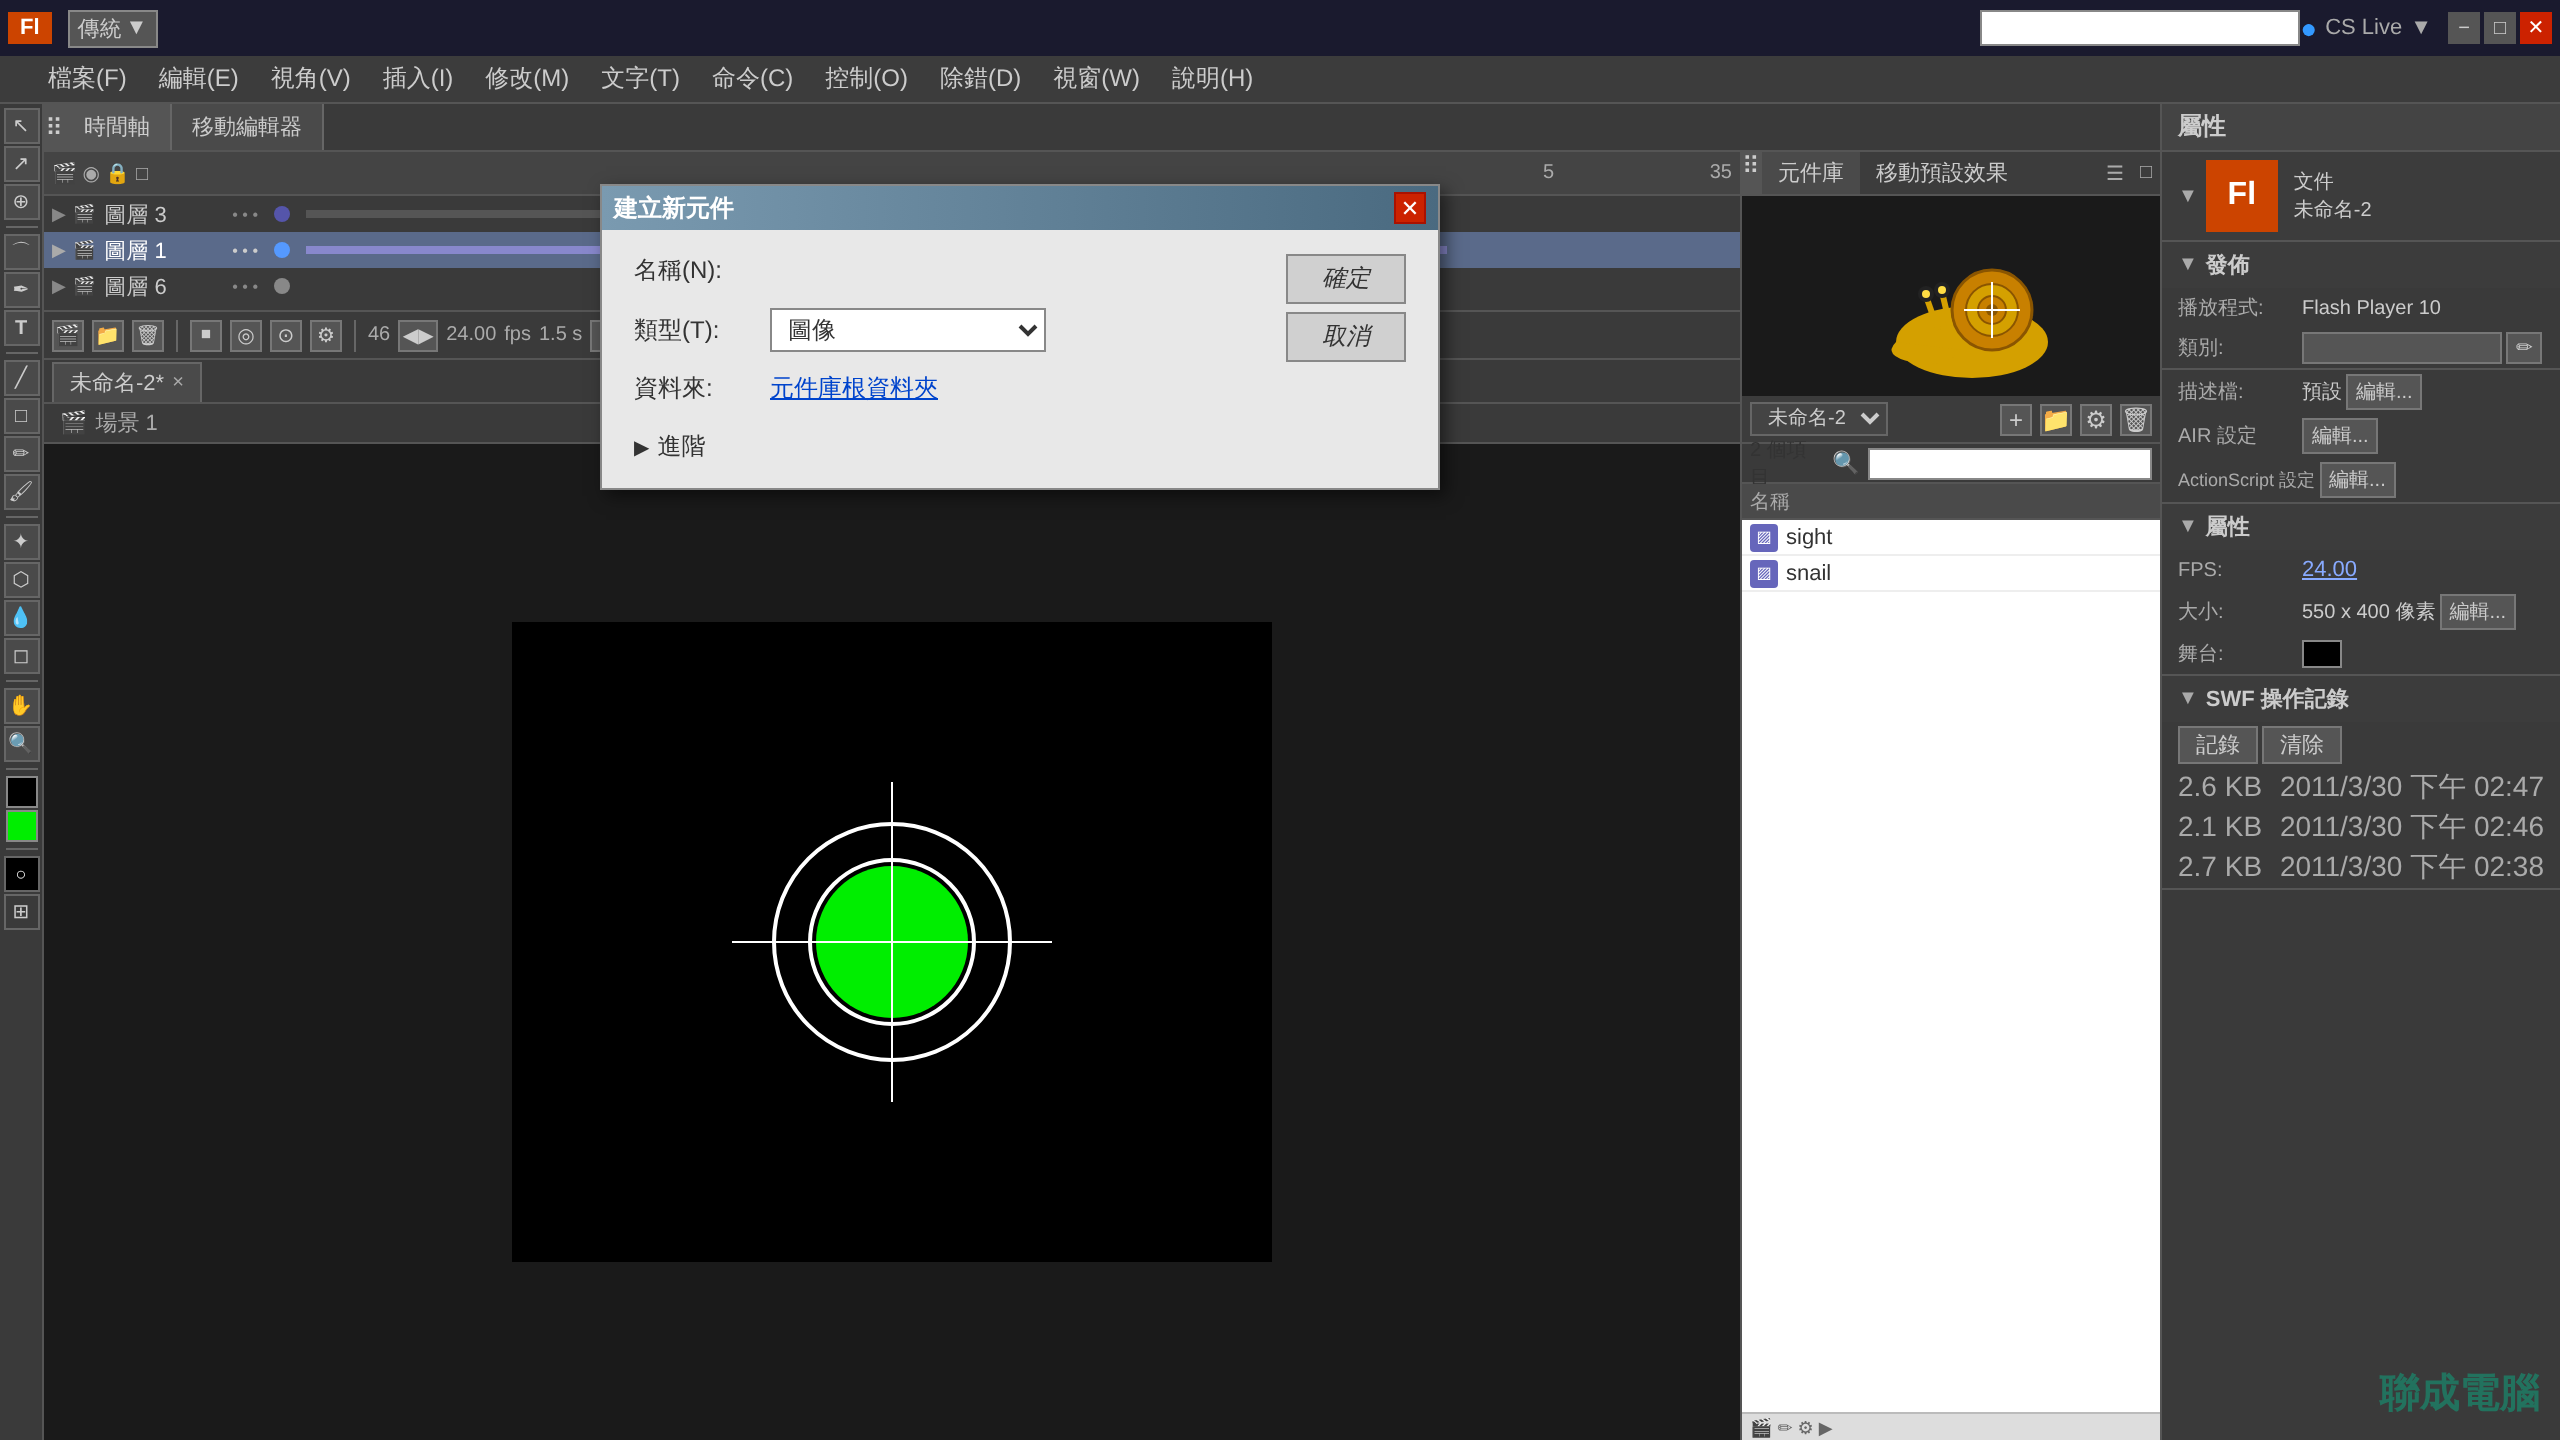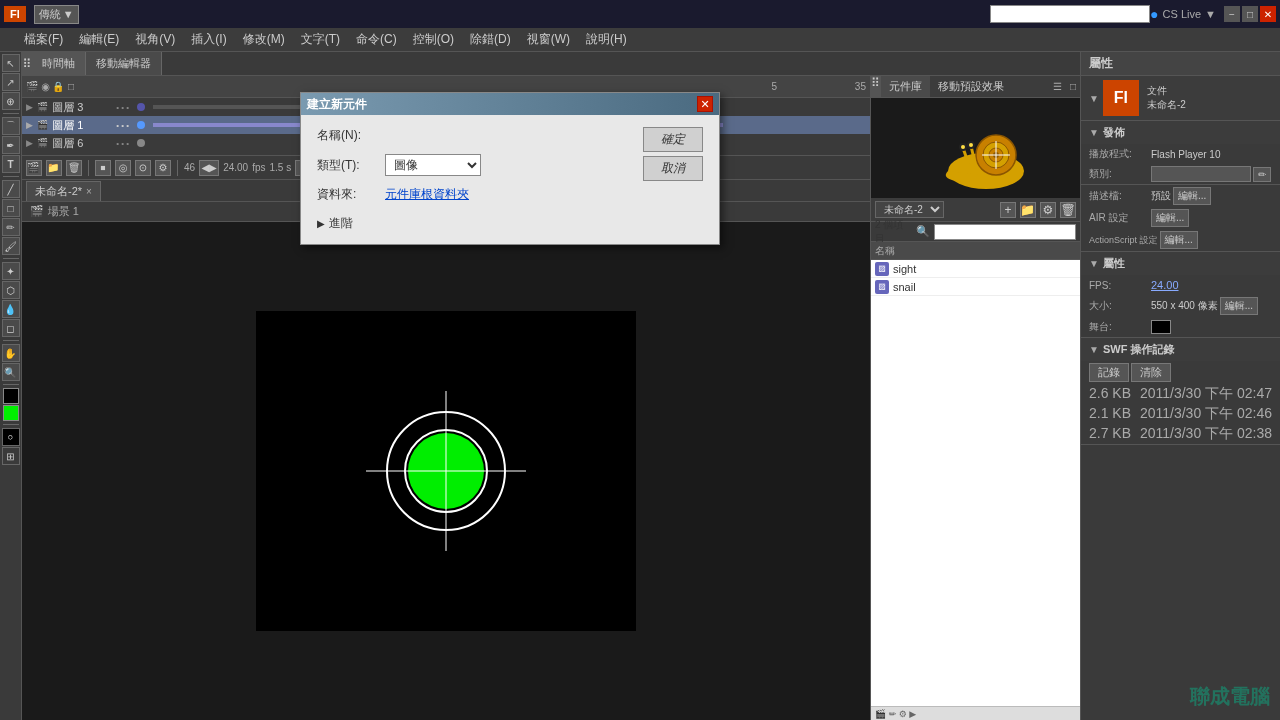--- a/index.html
+++ b/index.html
@@ -140,21 +140,21 @@
     #create-symbol-dialog {
       position: absolute; top: 72px; left: 300px; width: 420px; background: #e8e8e8; border: 1px solid #888; box-shadow: 3px 3px 8px rgba(0,0,0,0.5); pointer-events: all;
     }
     #dialog-title-bar { background: linear-gradient(to right, #7a9ab0, #4a6a80); height: 22px; display: flex; align-items: center; padding: 0 6px; justify-content: space-between; }
     #dialog-title-text { color: white; font-size: 12px; font-weight: bold; }
     #dialog-close-btn { background: #cc2200; border: 1px solid #aa1100; color: white; width: 16px; height: 16px; display: flex; align-items: center; justify-content: center; cursor: pointer; font-size: 11px; }
     #dialog-body { padding: 12px 16px; }
     .dialog-row { display: flex; align-items: center; margin-bottom: 10px; gap: 8px; }
     .dialog-label { font-size: 12px; color: #333; min-width: 60px; }
     .dialog-input { background: white; border: 2px solid #5599ff; color: #333; height: 22px; width: 220px; padding: 0 4px; font-size: 12px; }
-    .dialog-select { background: white; border: 1px solid #888; color: #333; height: 22px; padding: 0 4px; font-size: 12px; width: 96px; }
+    .dialog-select { background: white; border: 1px solid #888; color: #333; height: 22px; padding: 0 4px; font-size: 12px; width: 138px; }
     .dialog-btn { background: #d0d0d0; border: 1px solid #888; color: #333; padding: 3px 16px; font-size: 12px; cursor: pointer; min-width: 60px; font-style: italic; }
     .dialog-link { color: #0044cc; font-size: 12px; text-decoration: underline; cursor: pointer; }
     .dialog-btns { display: flex; flex-direction: column; gap: 4px; margin-left: auto; }
     .advanced-row { display: flex; align-items: center; color: #333; font-size: 12px; cursor: pointer; }
     .adv-arrow { font-size: 10px; margin-right: 4px; }
 
     
     #watermark { position: absolute; bottom: 20px; right: 20px; color: rgba(0,200,150,0.5); font-size: 28px; font-weight: bold; pointer-events: none; }
 
     

